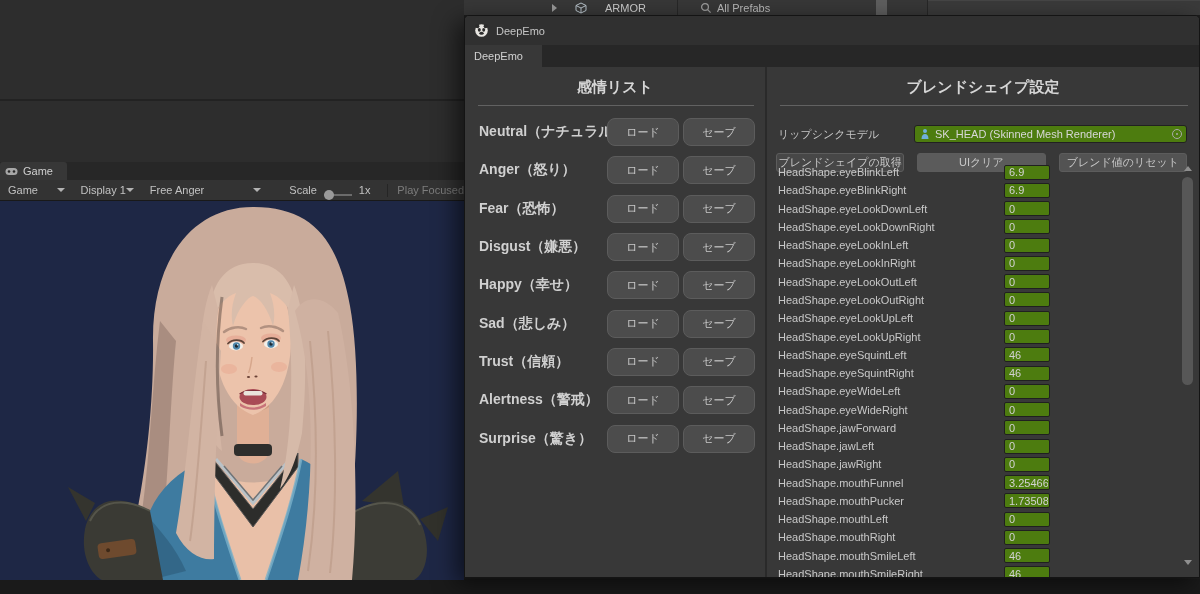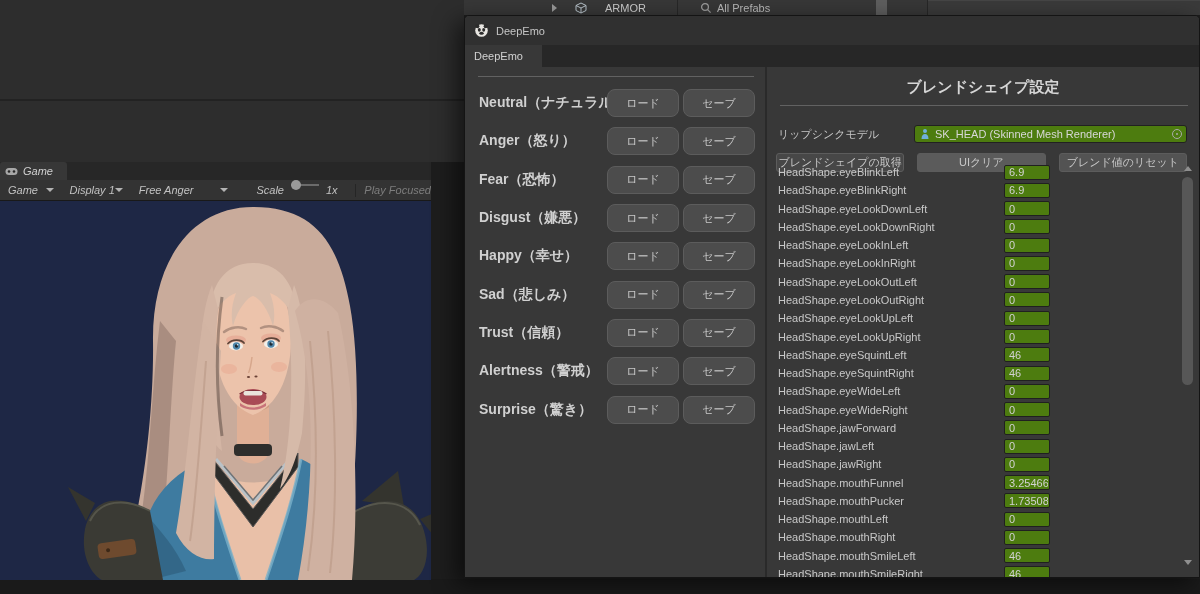--- a/index.html
+++ b/index.html
@@ -3,32 +3,32 @@
 <meta charset="utf-8">
 <style>
   html,body{margin:0;padding:0;background:#111;}
   .screen{position:relative;width:1200px;height:594px;overflow:hidden;background:#1d1d1d;
           font-family:"Liberation Sans","DejaVu Sans",sans-serif;color:#c8c8c8;
           -webkit-font-smoothing:antialiased;}
   
   .panel-a{position:absolute;left:0;top:0;width:464px;height:99px;background:#2d2d2d;border-bottom:2px solid #222;}
   .panel-b{position:absolute;left:0;top:101px;width:464px;height:61px;background:#2d2d2d;}
   
-  .game-window{position:absolute;left:0;top:162px;width:431px;height:417px;font-style:italic;}
+  .game-window{position:absolute;left:0;top:162px;width:464px;height:417px;}
   .game-tabbar{height:18px;background:#272727;display:flex;}
   .game-tab{display:flex;align-items:center;gap:5px;padding:0 14px 0 5px;background:#373737;
             border-radius:3px 3px 0 0;font-size:11px;color:#d0d0d0;}
   .game-toolbar{height:20px;background:#333;border-bottom:1px solid #191919;display:flex;align-items:center;
                 font-size:11px;color:#c2c2c2;white-space:nowrap;overflow:hidden;}
   .tb-item{display:flex;align-items:center;justify-content:space-between;padding:0 8px;height:100%;box-sizing:border-box;}
   .tb-game{width:80px;}
   .tb-display{width:74px;}
   .tb-aspect{width:142px;}
   .caret{width:0;height:0;border-left:4px solid transparent;border-right:4px solid transparent;border-top:4px solid #b3b3b3;}
-  .tb-scale{display:flex;align-items:flex-start;margin-left:20px;}
+  .tb-scale{display:flex;align-items:flex-end;margin-left:20px;}
   .slider-track{position:relative;width:28px;height:2px;background:#6b6b6b;margin:0 7px;}
   .slider-knob{position:absolute;left:0;top:-4px;width:10px;height:10px;border-radius:50%;background:#9a9a9a;}
   .tsep{width:1px;height:13px;background:#252525;margin:0 9px 0 17px;}
   .tb-dim{color:#7d7d7d;}
   .game-viewport{position:relative;height:379px;background:#1e2745;overflow:hidden;}
   .game-viewport svg{display:block;}
   
   .bottom-strip{position:absolute;left:0;top:579px;width:1200px;height:15px;background:#1a1a1a;}
   
   .top-strip{position:absolute;left:464px;top:0;width:736px;height:15px;background:#373737;}
@@ -241,20 +241,21 @@
         <ellipse cx="7.5" cy="10.2" rx="2.2" ry="1.5" fill="#2b2b2b"></ellipse>
       </svg>
       <span class="title-text">DeepEmo</span>
     </div>
     <div class="tabstrip">
       <div class="tab-active">DeepEmo</div>
     </div>
     <div class="win-content">
 
       <div class="emotions">
+        <div class="section-h">感情リスト</div>
         <div class="hr"></div>
         <div class="em-list">
             <div class="em-row">
               <div class="em-label">Neutral（ナチュラル）</div>
               <button class="ubtn em-btn">ロード</button>
               <button class="ubtn em-btn">セーブ</button>
             </div>
             <div class="em-row">
               <div class="em-label">Anger（怒り）</div>
               <button class="ubtn em-btn">ロード</button>

